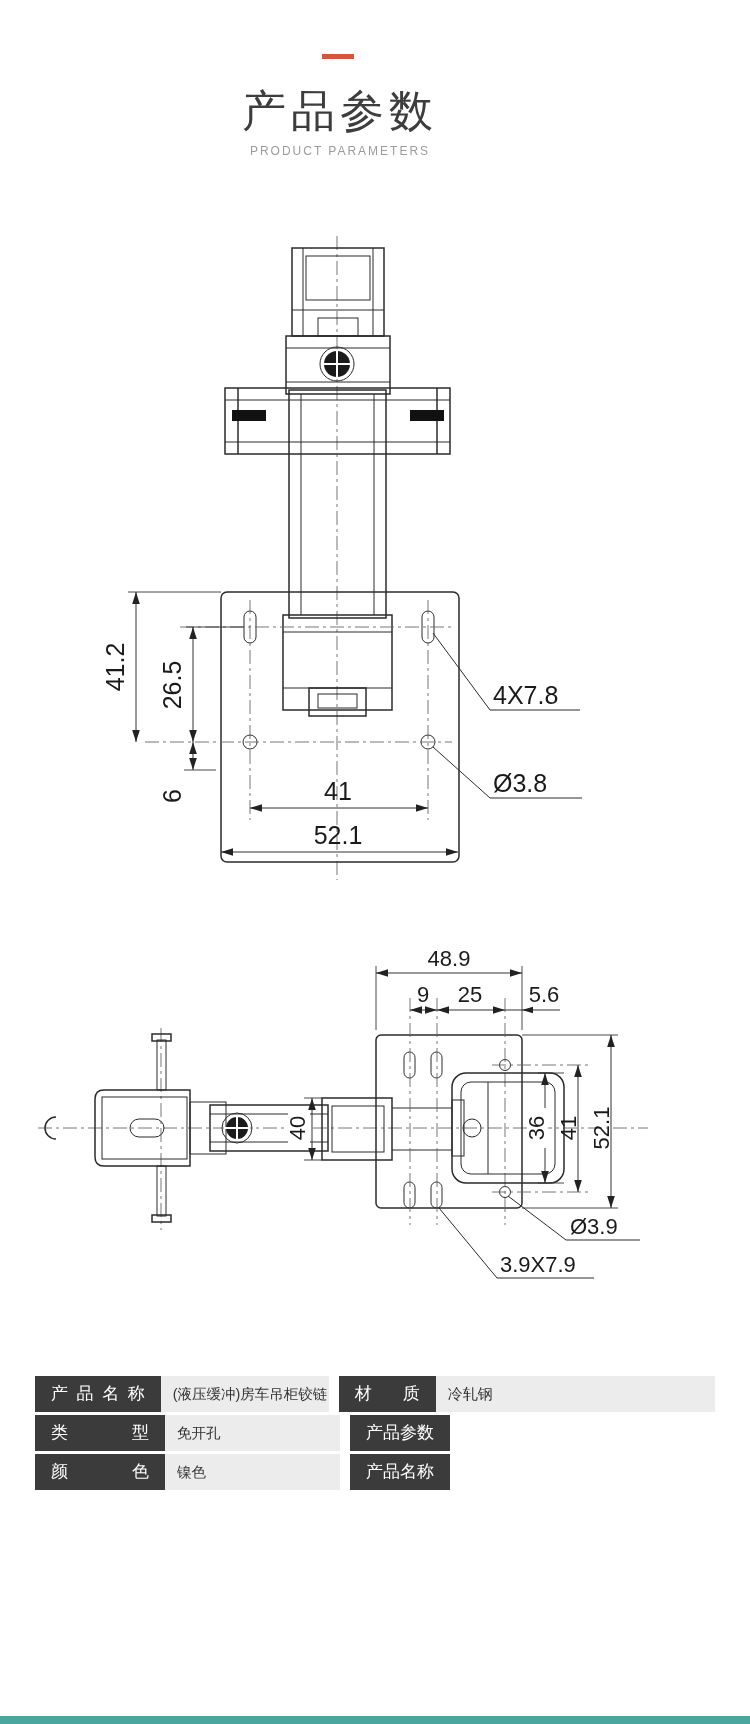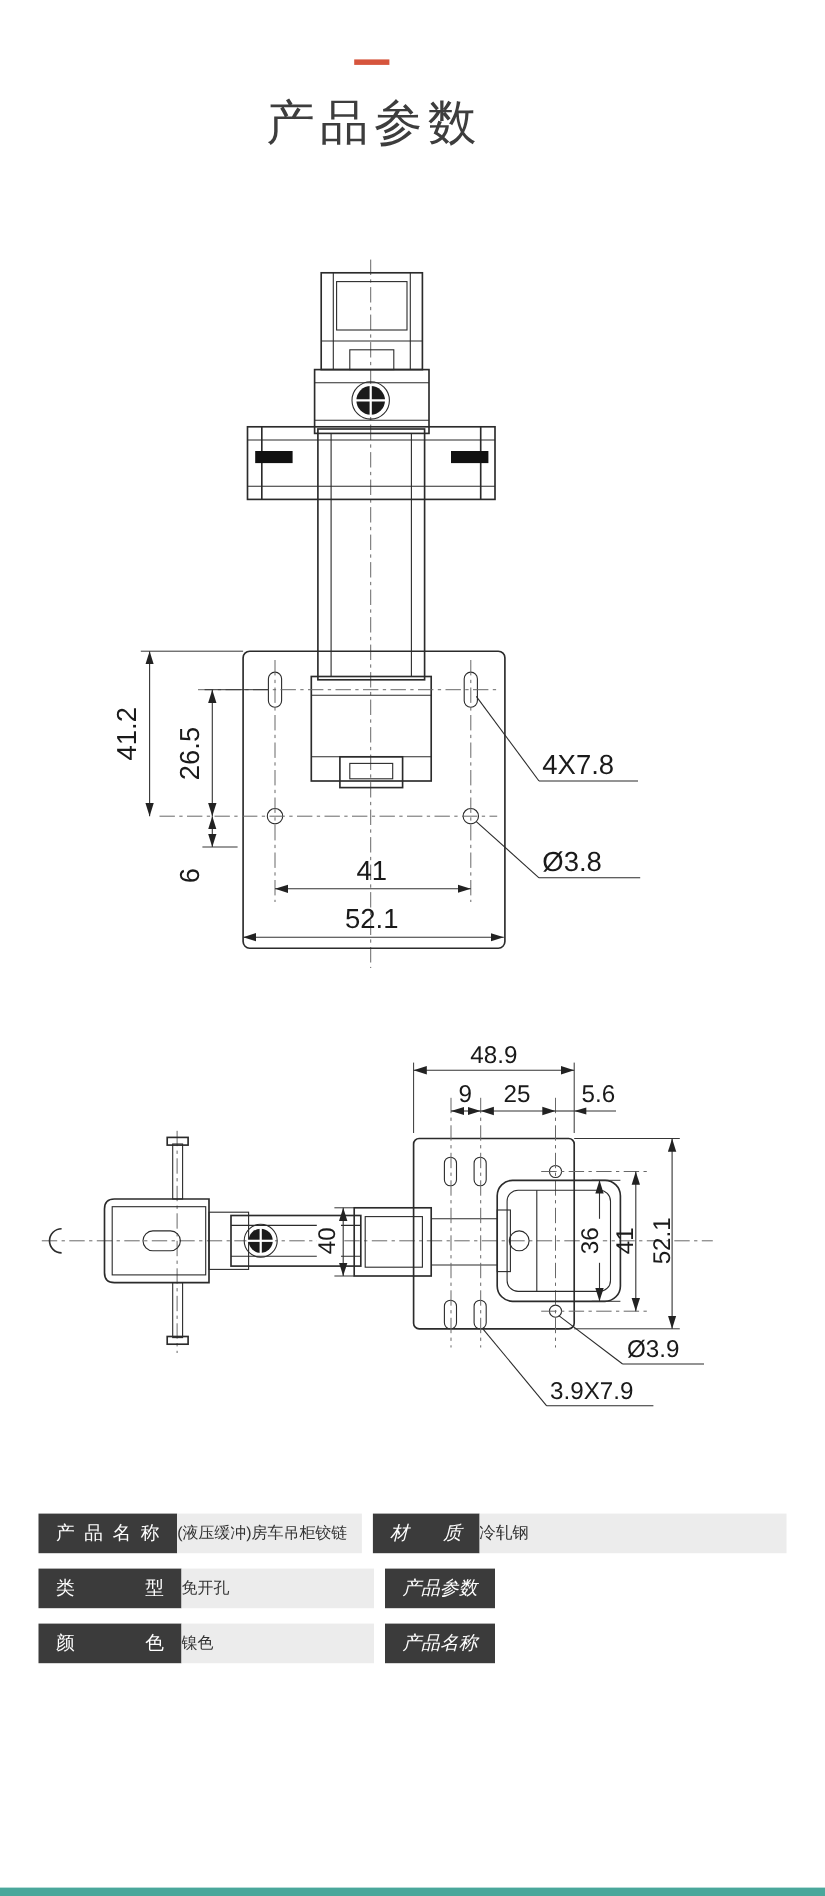--- a/index.html
+++ b/index.html
@@ -16,38 +16,39 @@
   .dwg2{top:940px;}
   .ol{fill:none;stroke:#2b2b2b;stroke-width:1.5;}
   .tl{fill:none;stroke:#2b2b2b;stroke-width:1;}
   .cl{fill:none;stroke:#666;stroke-width:0.9;stroke-dasharray:14 4 3 4;}
   .dl{fill:none;stroke:#333;stroke-width:1;}
   .ext{fill:none;stroke:#333;stroke-width:0.9;}
   text.dim{font-family:"Liberation Sans",sans-serif;fill:#1a1a1a;font-size:25px;}
   text.dim2{font-family:"Liberation Sans",sans-serif;fill:#1a1a1a;font-size:22px;}
   
   .spec-table{position:absolute;top:1376px;left:35px;width:680px;}
-  .spec-row{display:flex;height:36px;margin-bottom:14px;}
+  .spec-row{display:flex;height:36px;margin-bottom:3px;}
   .spec-label{width:130px;background:#3b3b3b;color:#fff;font-size:17px;
               line-height:36px;padding:0 16px;box-sizing:border-box;
               text-align:justify;text-align-last:justify;}
   .spec-value{width:175px;background:#ececec;color:#333;font-size:14.5px;
-              line-height:36px;padding:0 0;box-sizing:border-box;white-space:nowrap;overflow:hidden;}
+              line-height:36px;padding:0 12px;box-sizing:border-box;white-space:nowrap;overflow:hidden;}
   .spec-gap{width:10px;background:#fff;}
-  .spec-label.r{width:100px;font-style:italic;}
+  .spec-label.r{width:100px;}
   .spec-value.r{width:291px;font-size:15px;}
   .footer-bar{position:absolute;left:0;top:1716px;width:750px;height:8px;background:#4aa79b;}
 </style>
 </head>
 <body>
 
 <div class="page">
 
   <div class="accent-dash"></div>
   <h1 class="page-title">产品参数</h1>
+  <div class="page-subtitle">PRODUCT PARAMETERS</div>
 
   <svg class="dwg dwg1" width="750" height="670" viewBox="0 0 750 670">
     <defs>
       <marker id="d1e" markerWidth="13" markerHeight="10" refX="12" refY="5" orient="auto" markerUnits="userSpaceOnUse">
         <path d="M0,1.2 L12,5 L0,8.8 Z" fill="#222"></path>
       </marker>
       <marker id="d1s" markerWidth="13" markerHeight="10" refX="1" refY="5" orient="auto" markerUnits="userSpaceOnUse">
         <path d="M13,1.2 L1,5 L13,8.8 Z" fill="#222"></path>
       </marker>
     </defs>

